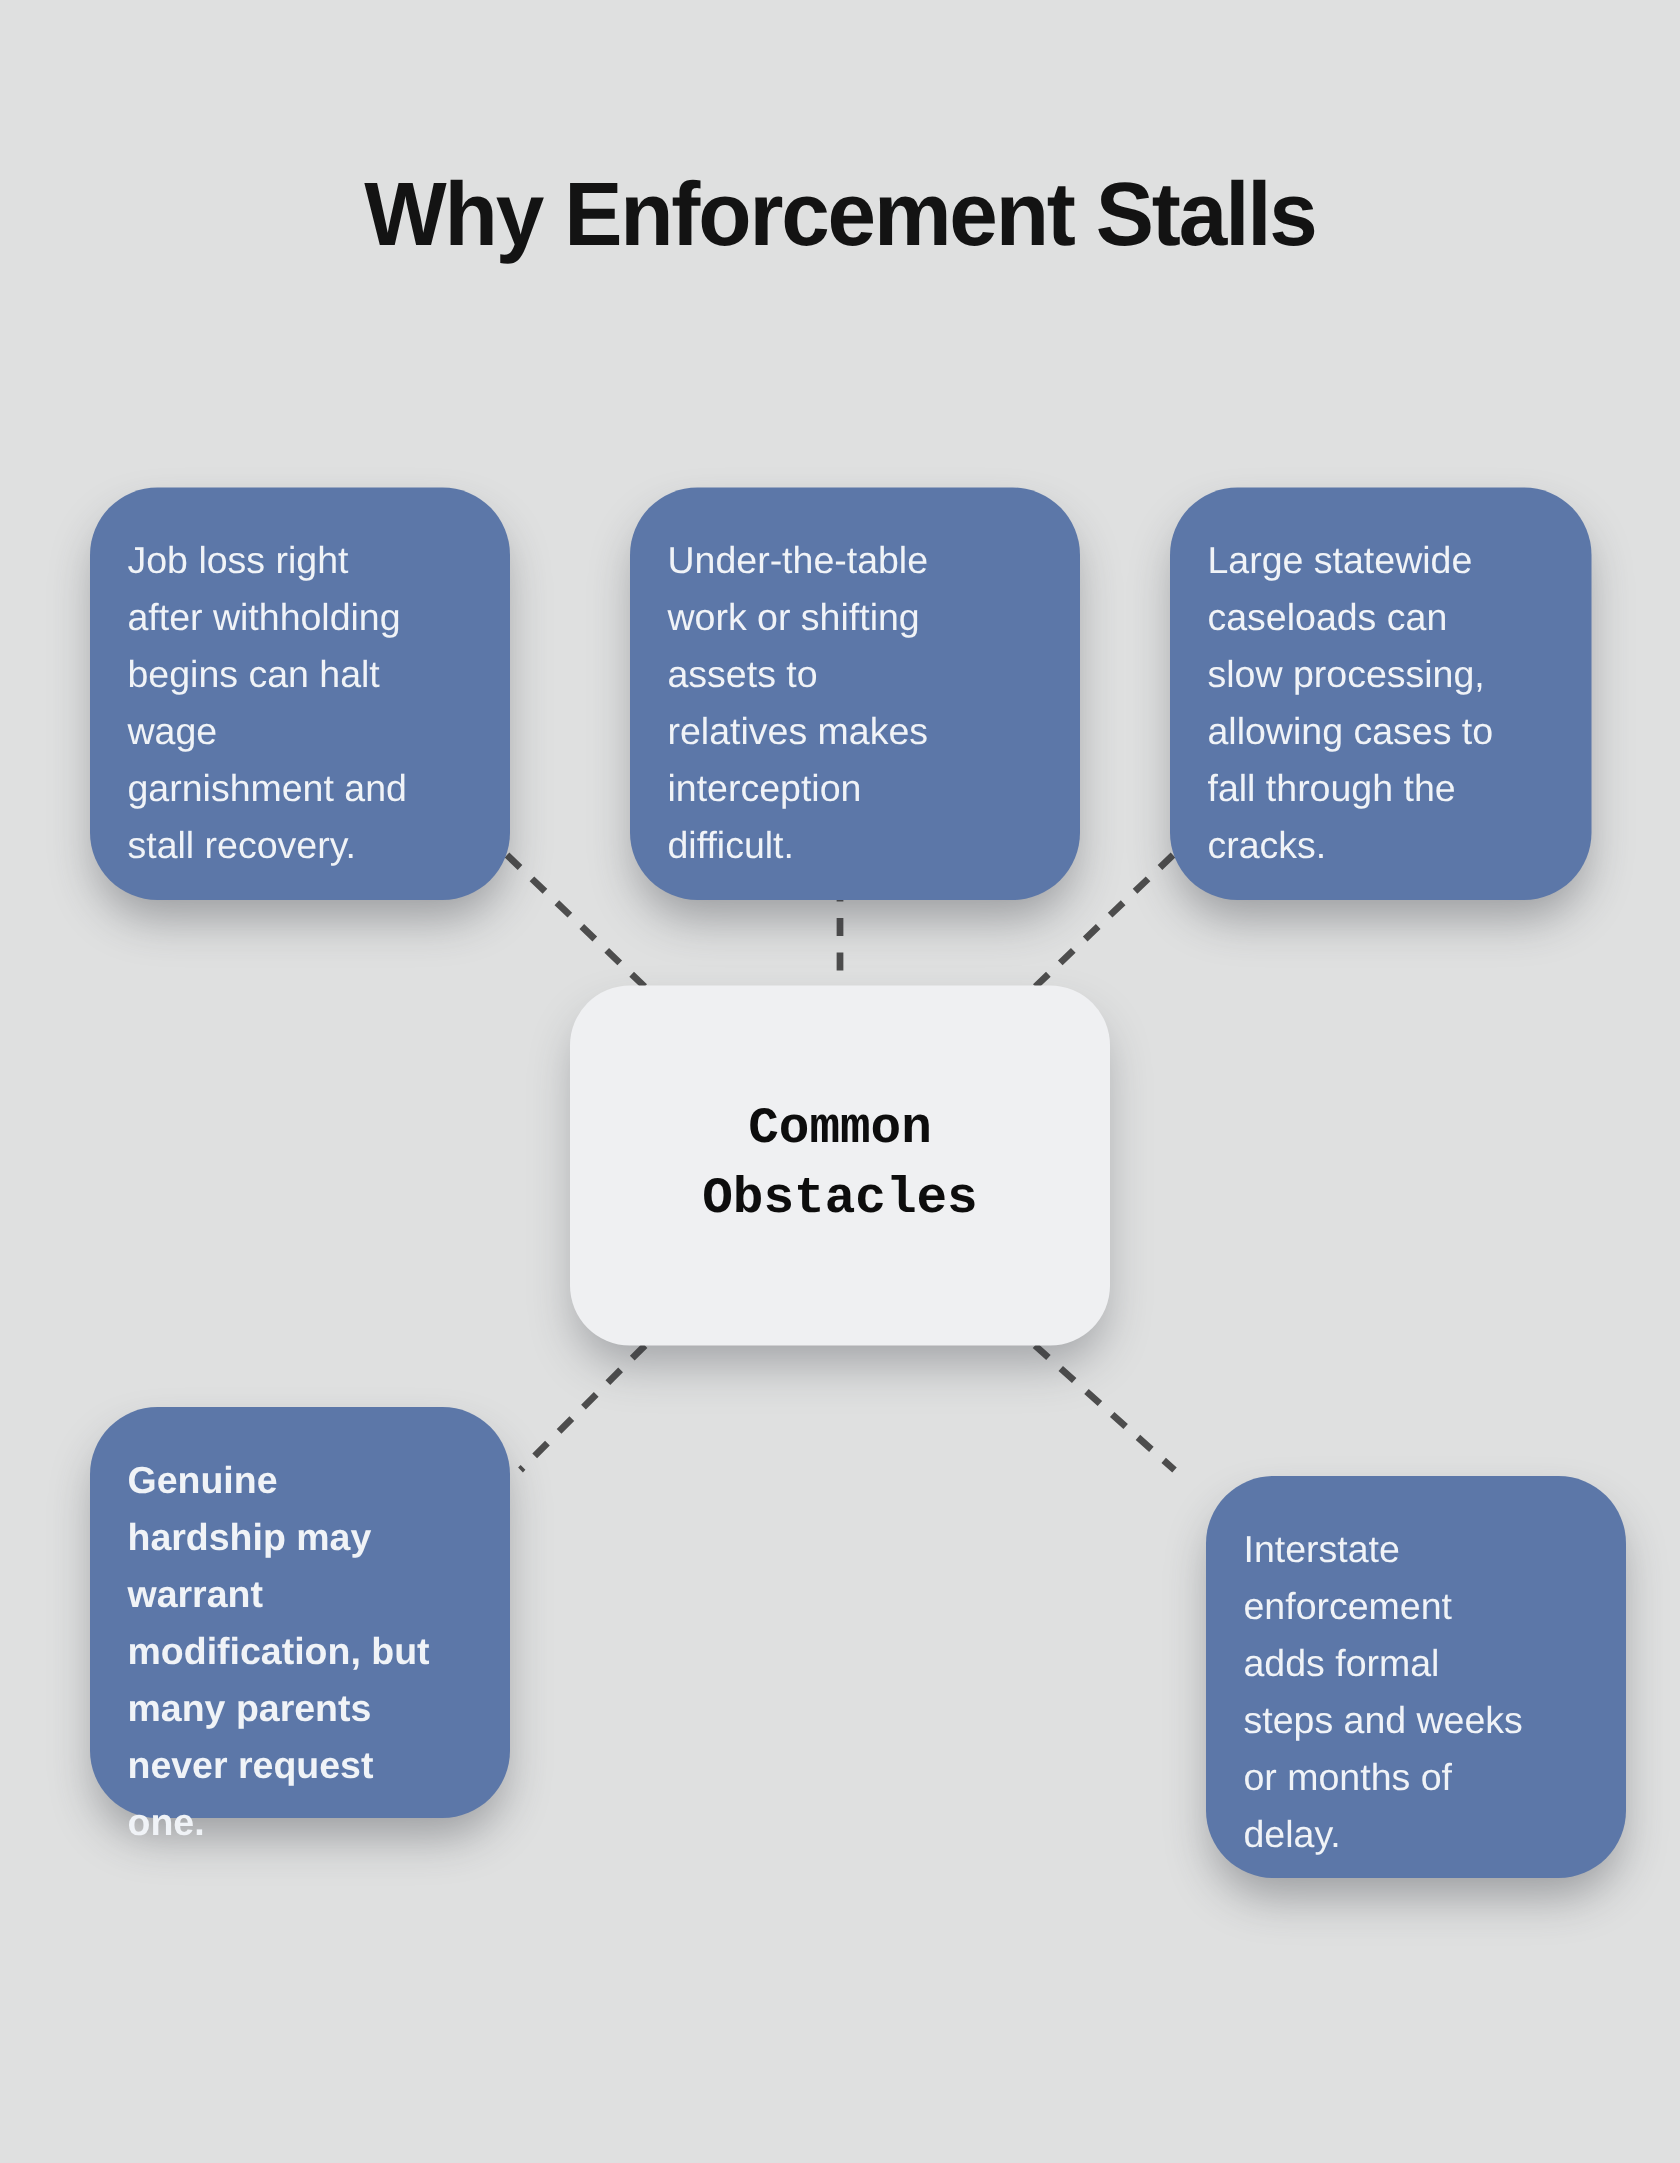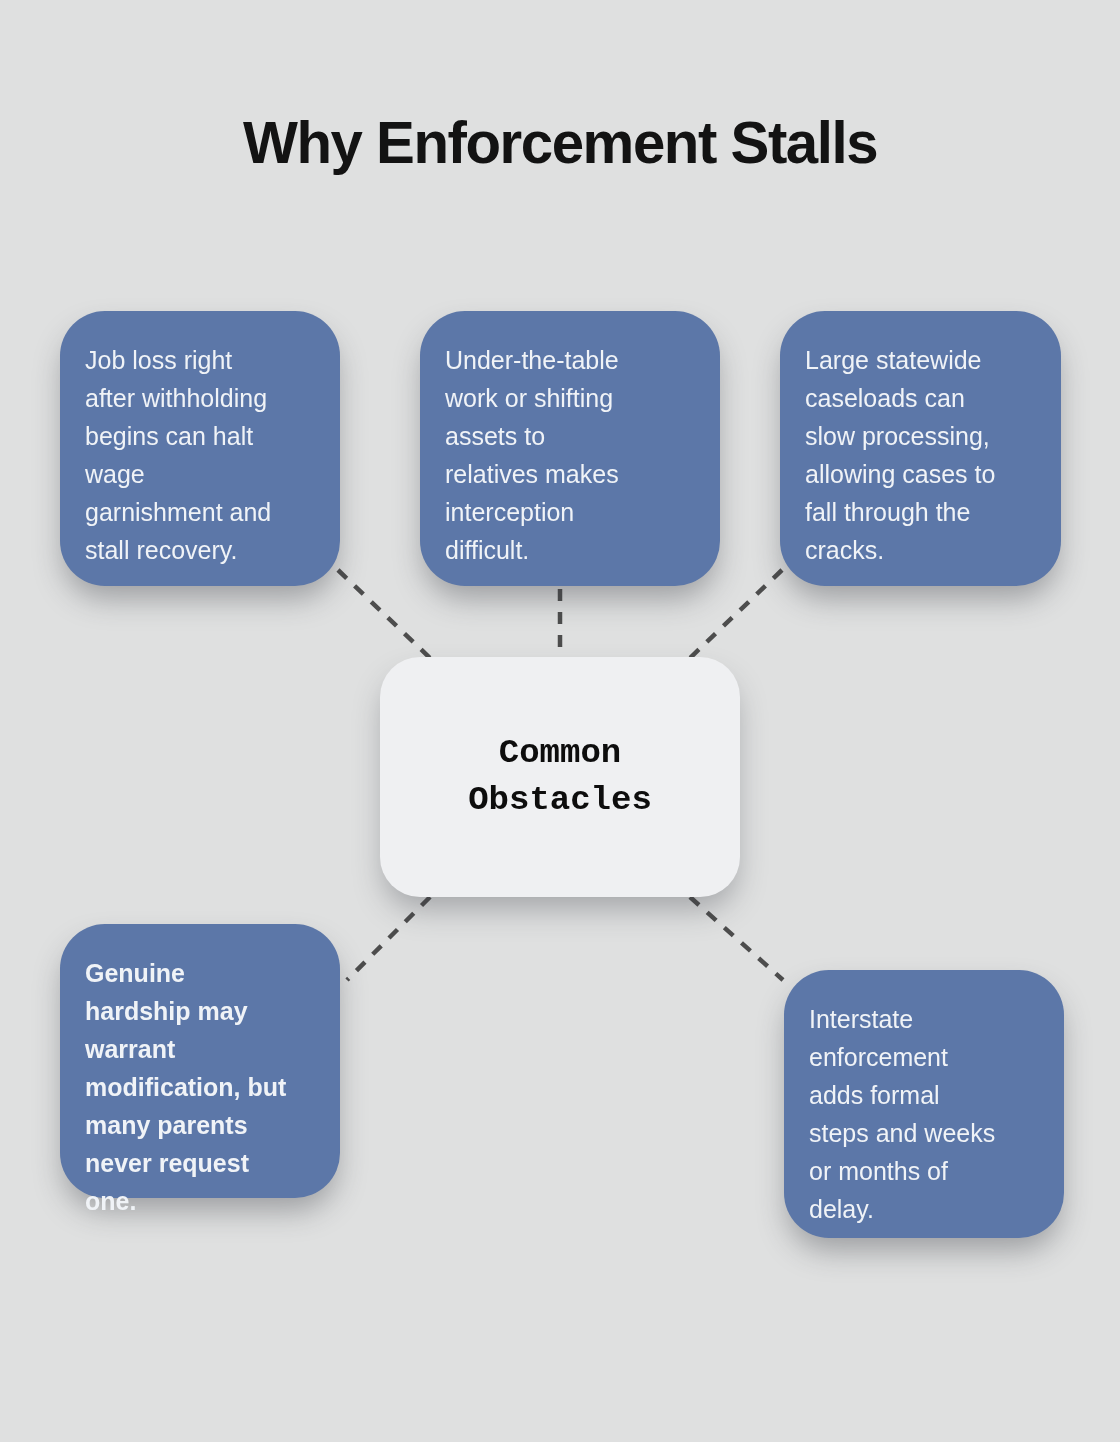--- a/index.html
+++ b/index.html
@@ -39,33 +39,34 @@
     stroke-width: 4.5;
     stroke-dasharray: 12 11;
   }
   .node {
     position: absolute;
     background: #5c77a8;
     border-radius: 45px;
     box-shadow: 0 16px 30px -4px rgba(55, 58, 66, 0.40);
     box-sizing: border-box;
     padding: 30px 24px 24px 25px;
+    margin-top: 14px;
   }
   .node-text {
     display: block;
     color: #f0f3f7;
     font-size: 25px;
     line-height: 38px;
     white-space: pre-line;
   }
   .node-top-left    { left: 60px;  top: 311px; width: 280px; height: 275px; }
   .node-top-center  { left: 420px; top: 311px; width: 300px; height: 275px; }
   .node-top-right   { left: 780px; top: 311px; width: 281px; height: 275px; }
   .node-bottom-left { left: 60px;  top: 924px; width: 280px; height: 274px; font-weight: bold; }
-  .node-bottom-right{ left: 784px; top: 970px; width: 280px; height: 268px; }
+  .node-bottom-right{ left: 804px; top: 970px; width: 280px; height: 268px; }
   .center-node {
     position: absolute;
     left: 380px;
     top: 657px;
     width: 360px;
     height: 240px;
     background: #eff0f2;
     border-radius: 40px;
     box-shadow: 0 16px 30px -4px rgba(55, 58, 66, 0.35);
     display: flex;

